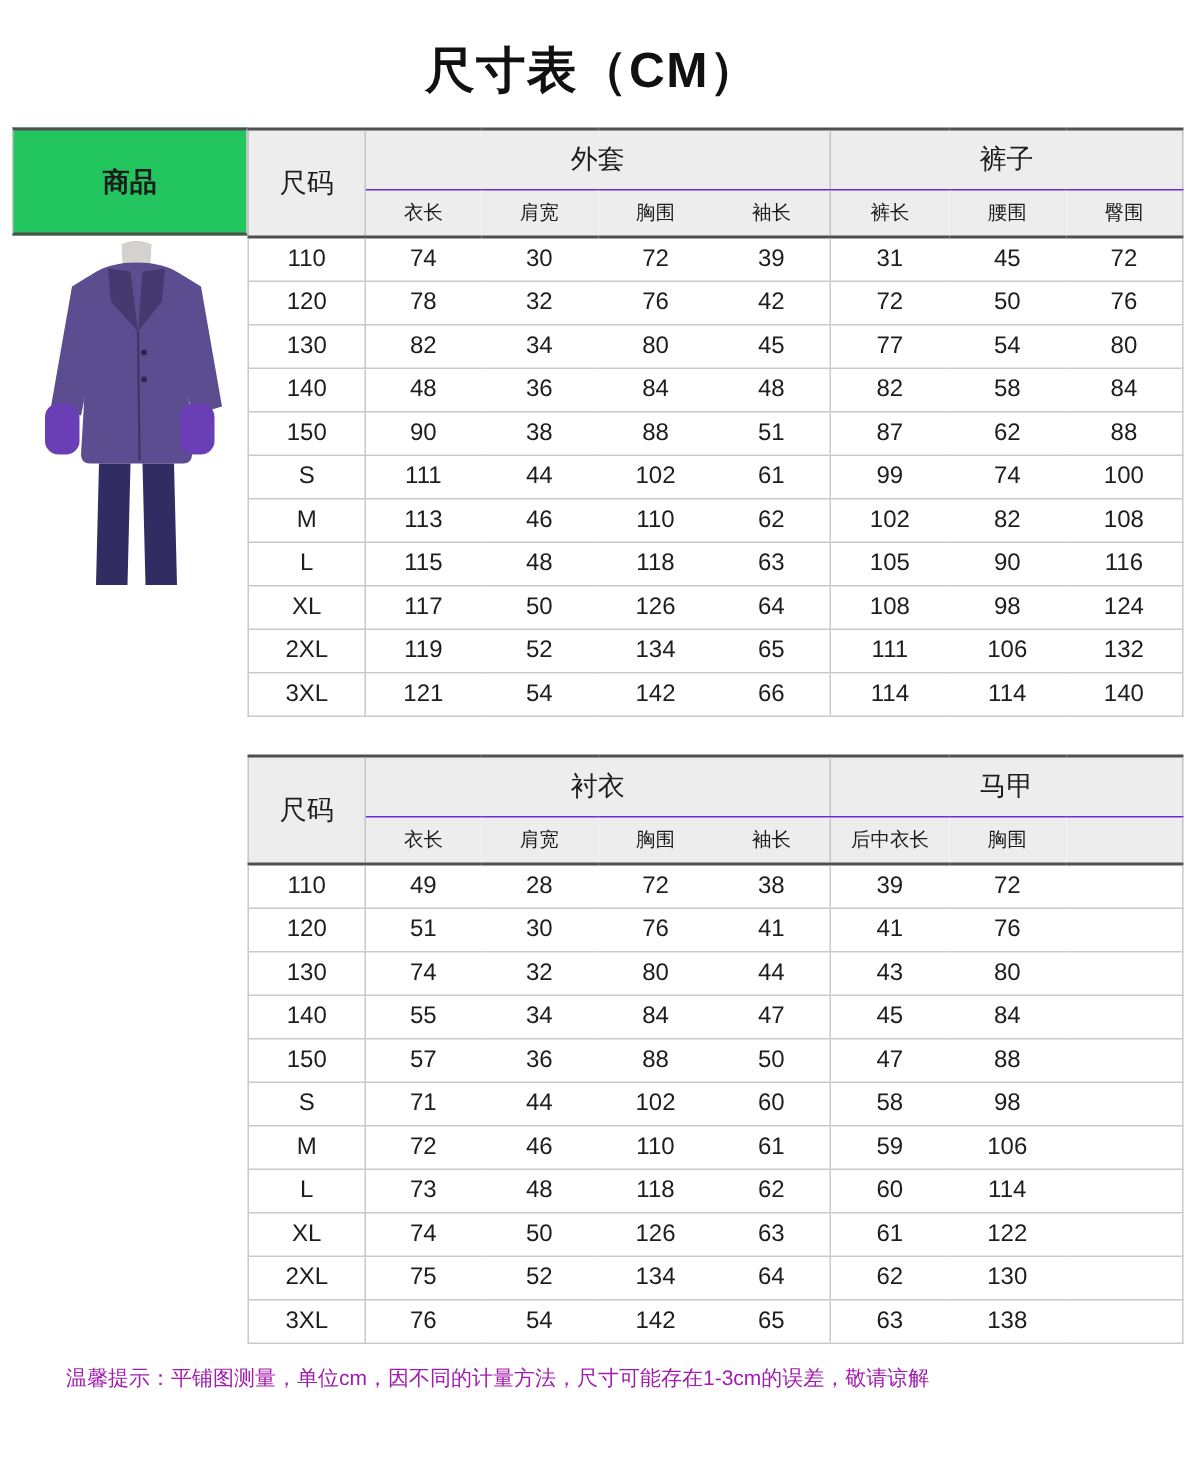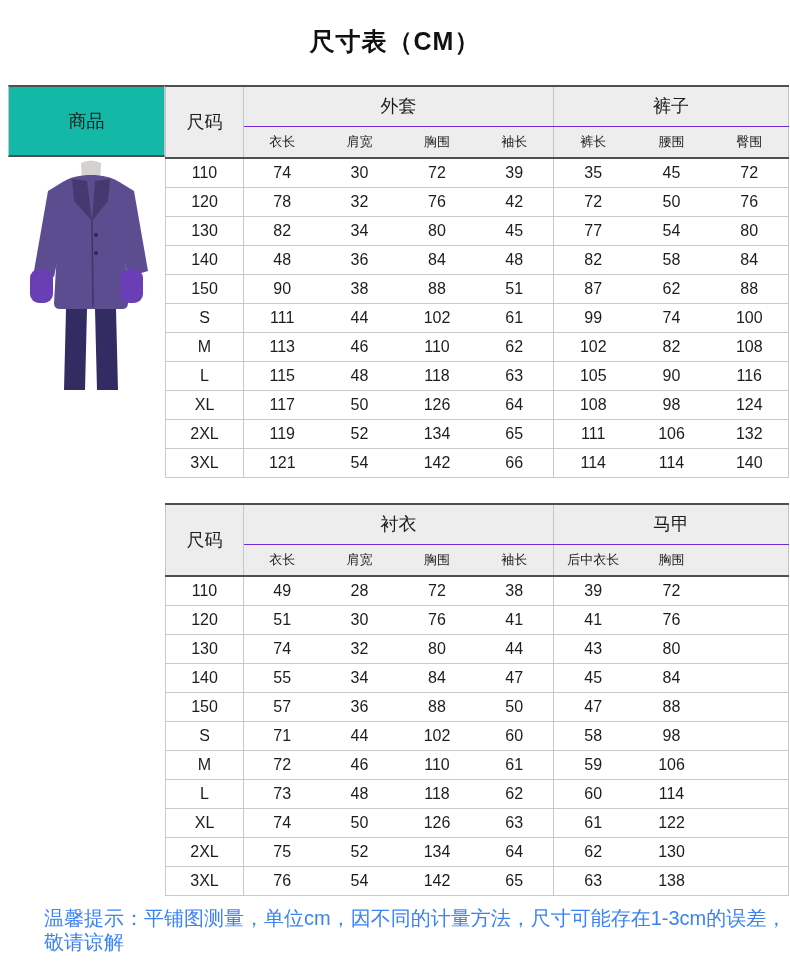--- a/index.html
+++ b/index.html
@@ -8,38 +8,39 @@
     background: #ffffff;
     font-family: "Liberation Sans", "DejaVu Sans", sans-serif;
     color: #1d1d1d;
     -webkit-font-smoothing: antialiased;
   }
   .page { position: relative; width: 790px; height: 971px; overflow: hidden; }
 
   .title {
     margin: 0; padding-top: 25px;
     text-align: center;
-    font-size: 25px; font-weight: 700; letter-spacing: 1px;
+    font-size: 33px; font-weight: 700; letter-spacing: 1px;
     color: #111;
   }
 
   
   .t1-wrap { position: absolute; left: 8px; top: 85px; width: 780px; }
 
   .strip { position: absolute; left: 0; top: 0; width: 157px; }
   .strip-header {
     box-sizing: border-box;
     height: 72px; width: 157px;
-    background: #14b8a6;
+    background: #22c55e;
     border-left: 1px solid #c5c5c5;
     border-right: 1px solid #c5c5c5;
     border-top: 2px solid #4f4f4f;
     border-bottom: 2px solid #4f4f4f;
     display: flex; align-items: center; justify-content: center;
     font-size: 18px;
+    font-weight: bold;
   }
   .product-photo { display: block; width: 157px; height: 319px; }
 
   table.size-table {
     position: absolute; top: 0;
     width: 623px;
     border-collapse: collapse;
     table-layout: fixed;
   }
   #t1 { left: 157px; }
@@ -82,21 +83,21 @@
   }
   .size-table tbody td.c-size {
     border-left: 1px solid #c9c9c9;
     border-right: 1px solid #c9c9c9;
   }
   .size-table tbody td.gs { border-left: 1px solid #c9c9c9; }
   .size-table tbody td:last-child { border-right: 1px solid #c9c9c9; }
 
   .note {
     position: absolute; left: 44px; top: 906px;
-    font-size: 20px; line-height: 24px; color: #3b82f6;
+    font-size: 14px; line-height: 24px; color: #a21caf;
   }
 </style>
 </head>
 <body>
 
 <div class="page">
 
   <h1 class="title">尺寸表（CM）</h1>
 
   <div class="t1-wrap">
@@ -156,21 +157,21 @@
           <th class="sub">臀围</th>
         </tr>
       </thead>
       <tbody id="t1-body">
           <tr>
             <td class="c-size">110</td>
             <td>74</td>
             <td>30</td>
             <td>72</td>
             <td>39</td>
-            <td class="gs">35</td>
+            <td class="gs">31</td>
             <td>45</td>
             <td>72</td>
           </tr>
           <tr>
             <td class="c-size">120</td>
             <td>78</td>
             <td>32</td>
             <td>76</td>
             <td>42</td>
             <td class="gs">72</td>

